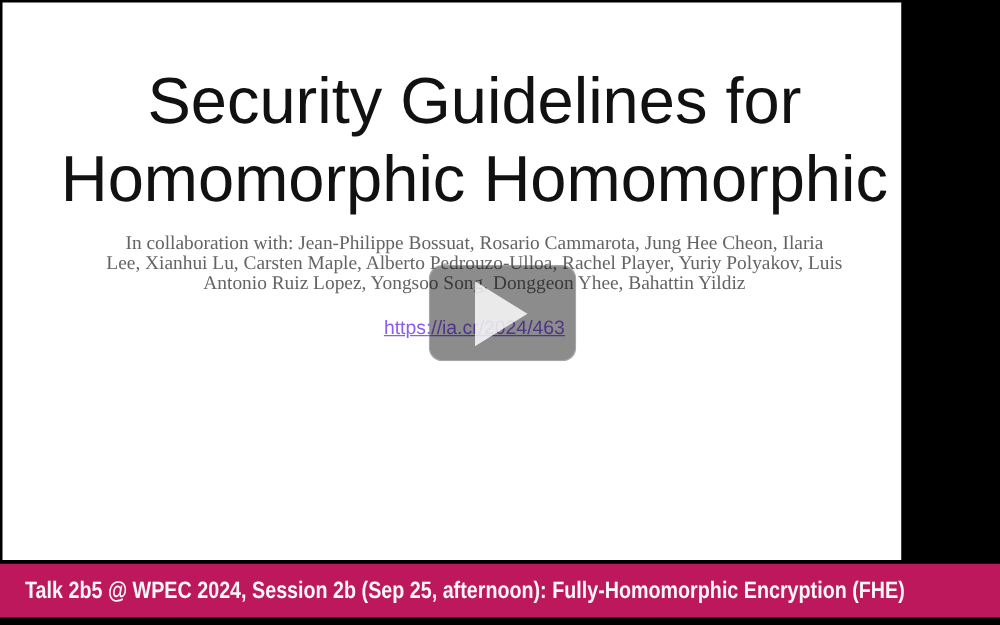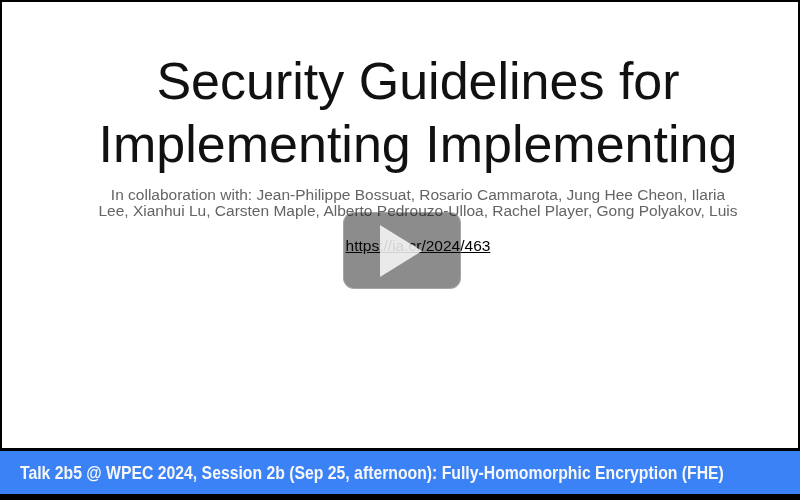--- a/index.html
+++ b/index.html
@@ -3,21 +3,21 @@
 <meta charset="utf-8">
 <style>
   * { margin: 0; padding: 0; box-sizing: border-box; }
   html, body { width: 800px; height: 500px; overflow: hidden; }
   body { background: #000; position: relative; font-family: "Liberation Sans", sans-serif; }
 
   .frame { position: absolute; inset: 0; width: 800px; height: 500px; background: #000; }
 
   
   .slide {
-    position: absolute; left: 2px; top: 2px; width: 796px; height: 446px;
+    position: absolute; left: 2px; top: 2px; width: 719px; height: 446px;
     background: #ffffff; text-align: center; overflow: hidden; padding-left: 36px;
   }
 
   .title {
     margin-top: 48px;
     font-size: 52px; line-height: 63px; font-weight: 400;
     color: #111111; letter-spacing: 0px;
   }
   .title div { white-space: nowrap; }
 
@@ -25,75 +25,77 @@
     margin-top: 11px;
     font-size: 22px; line-height: 28px;
     color: #58585a;
   }
   .presenter div { white-space: nowrap; }
 
   .collab {
     margin-top: 9px;
     font-size: 15.5px; line-height: 16.2px;
     color: #646464;
+    font-family: Liberation Serif, serif;
   }
   .collab div { white-space: nowrap; }
 
   .link-row { margin-top: 18px; font-size: 15.5px; }
-  .link-row a { color: #000000; text-decoration: underline; text-align: center; }
+  .link-row a { color: #8b5cf6; text-decoration: underline; text-align: center; }
 
   
   .play-button {
     position: absolute; left: 343px; top: 212px; width: 118px; height: 77px;
     background: rgba(10, 10, 10, 0.47);
     border: 1px solid rgba(255, 255, 255, 0.22);
     border-radius: 11px;
     cursor: pointer;
   }
   .play-icon {
     position: absolute; left: 36px; top: 12px;
     width: 0; height: 0;
     border-left: 42px solid rgba(255, 255, 255, 0.82);
     border-top: 26px solid transparent;
     border-bottom: 26px solid transparent;
   }
 
   
   .caption-bar {
     position: absolute; left: 0; top: 451px; width: 800px; height: 43px;
-    background: #3b82f6;
+    background: #be185d;
     display: flex; align-items: center;
     overflow: hidden;
   }
   .caption-text {
     color: #f7f7f7; font-weight: 700; font-size: 19px;
     white-space: nowrap;
     margin-left: 20px;
     transform: scaleX(0.83);
     transform-origin: left center;
   }
 </style>
 </head>
 <body>
 
 <div class="frame">
 
   <div class="slide">
 
     <div class="title">
       <div>Security Guidelines for</div>
-      <div>Implementing Implementing</div>
+      <div>Homomorphic Homomorphic</div>
     </div>
 
     <div class="presenter">
     </div>
 
     <div class="collab">
       <div>In collaboration with: Jean-Philippe Bossuat, Rosario Cammarota, Jung Hee Cheon, Ilaria</div>
-      <div>Lee, Xianhui Lu, Carsten Maple, Alberto Pedrouzo-Ulloa, Rachel Player, Gong Polyakov, Luis</div>
+      <div>Lee, Xianhui Lu, Carsten Maple, Alberto Pedrouzo-Ulloa, Rachel Player, Yuriy Polyakov, Luis</div>
+      <div>Antonio Ruiz Lopez, Yongsoo Song, Donggeon Yhee, Bahattin Yildiz</div>
     </div>
 
     <div class="link-row">
       <a href="#" title="https://ia.cr/2024/463">https://ia.cr/2024/463</a>
     </div>
 
   </div>
 
   <div class="play-button">
     <div class="play-icon"></div>

